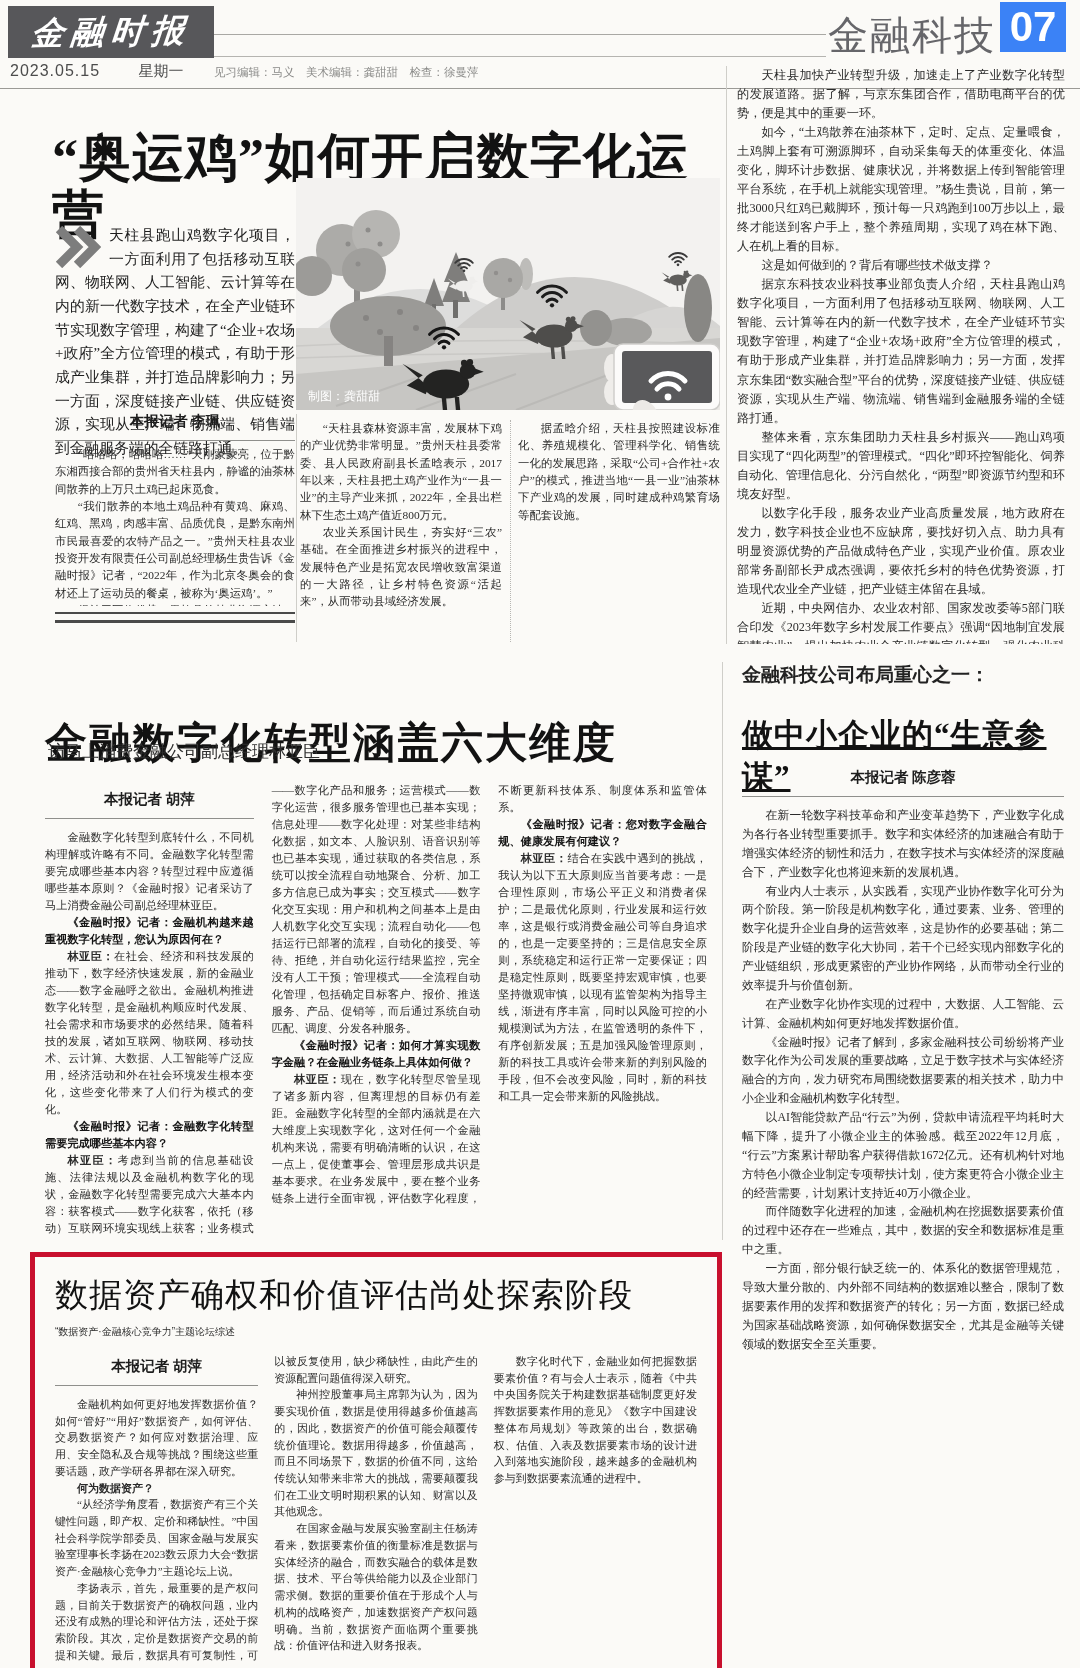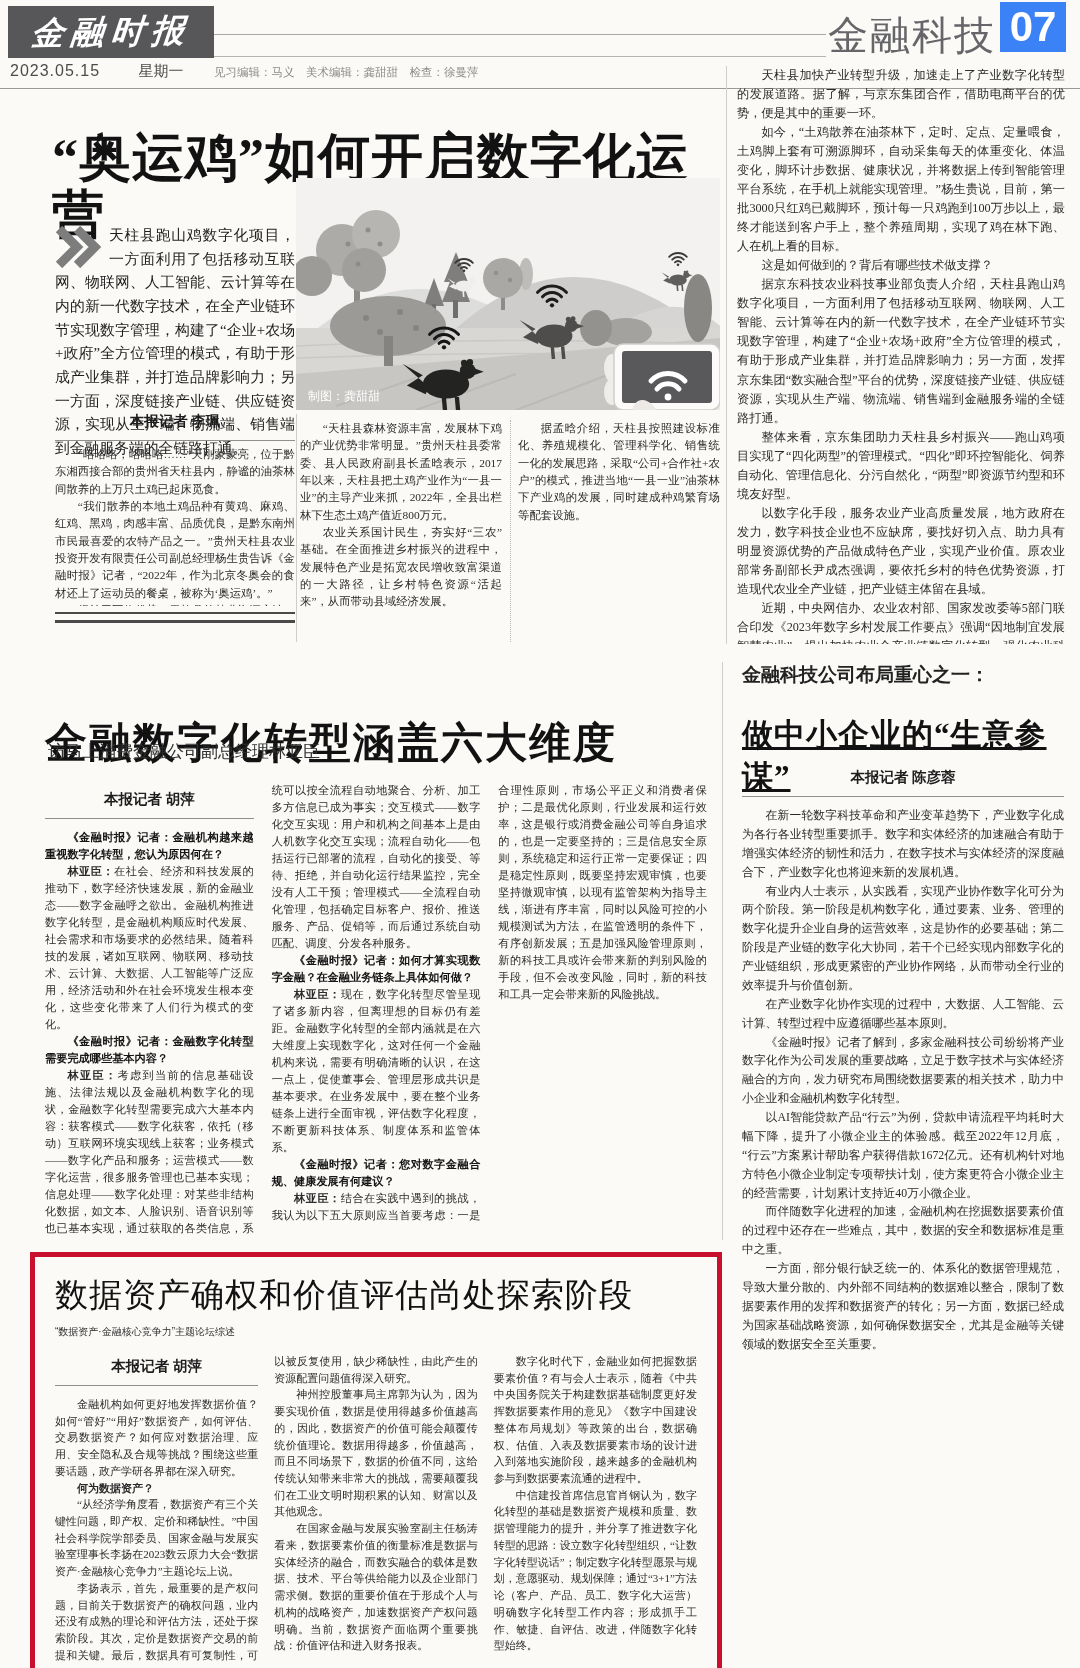--- a/index.html
+++ b/index.html
@@ -229,57 +229,57 @@
     <p>以数字化手段，服务农业产业高质量发展，地方政府在发力，数字科技企业也不应缺席，要找好切入点、助力具有明显资源优势的产品做成特色产业，实现产业价值。原农业部常务副部长尹成杰强调，要依托乡村的特色优势资源，打造现代农业全产业链，把产业链主体留在县域。</p>
     <p>近期，中央网信办、农业农村部、国家发改委等5部门联合印发《2023年数字乡村发展工作要点》强调“因地制宜发展智慧农业”，提出加快农业全产业链数字化转型，强化农业科技和智能装备支撑。</p>
 
   </div>
 
   <h2 class="headline2">金融数字化转型涵盖六大维度</h2>
   <div class="subtitle2">访马上消费金融公司副总经理林亚臣</div>
 
   <div class="midbody body-txt">
     <div class="byline">本报记者 胡萍</div>
+    <p>金融数字化转型到底转什么，不同机构理解或许略有不同。金融数字化转型需要完成哪些基本内容？转型过程中应遵循哪些基本原则？《金融时报》记者采访了马上消费金融公司副总经理林亚臣。</p>
     <p class="q">《金融时报》记者：金融机构越来越重视数字化转型，您认为原因何在？</p>
     <p><b>林亚臣：</b><span>在社会、经济和科技发展的推动下，数字经济快速发展，新的金融业态——数字金融呼之欲出。金融机构推进数字化转型，是金融机构顺应时代发展、社会需求和市场要求的必然结果。随着科技的发展，诸如互联网、物联网、移动技术、云计算、大数据、人工智能等广泛应用，经济活动和外在社会环境发生根本变化，这些变化带来了人们行为模式的变化。</span></p>
     <p class="q">《金融时报》记者：金融数字化转型需要完成哪些基本内容？</p>
     <p><b>林亚臣：</b><span>考虑到当前的信息基础设施、法律法规以及金融机构数字化的现状，金融数字化转型需要完成六大基本内容：获客模式——数字化获客，依托（移动）互联网环境实现线上获客；业务模式——数字化产品和服务；运营模式——数字化运营，很多服务管理也已基本实现；信息处理——数字化处理：对某些非结构化数据，如文本、人脸识别、语音识别等也已基本实现，通过获取的各类信息，系统可以按全流程自动地聚合、分析、加工多方信息已成为事实；交互模式——数字化交互实现：用户和机构之间基本上是由人机数字化交互实现；流程自动化——包括运行已部署的流程，自动化的接受、等待、拒绝，并自动化运行结果监控，完全没有人工干预；管理模式——全流程自动化管理，包括确定目标客户、报价、推送服务、产品、促销等，而后通过系统自动匹配、调度、分发各种服务。</span></p>
     <p class="q">《金融时报》记者：如何才算实现数字金融？在金融业务链条上具体如何做？</p>
     <p><b>林亚臣：</b><span>现在，数字化转型尽管呈现了诸多新内容，但离理想的目标仍有差距。金融数字化转型的全部内涵就是在六大维度上实现数字化，这对任何一个金融机构来说，需要有明确清晰的认识，在这一点上，促使董事会、管理层形成共识是基本要求。在业务发展中，要在整个业务链条上进行全面审视，评估数字化程度，不断更新科技体系、制度体系和监管体系。</span></p>
     <p class="q">《金融时报》记者：您对数字金融合规、健康发展有何建议？</p>
     <p><b>林亚臣：</b><span>结合在实践中遇到的挑战，我认为以下五大原则应当首要考虑：一是合理性原则，市场公平正义和消费者保护；二是最优化原则，行业发展和运行效率，这是银行或消费金融公司等自身追求的，也是一定要坚持的；三是信息安全原则，系统稳定和运行正常一定要保证；四是稳定性原则，既要坚持宏观审慎，也要坚持微观审慎，以现有监管架构为指导主线，渐进有序丰富，同时以风险可控的小规模测试为方法，在监管透明的条件下，有序创新发展；五是加强风险管理原则，新的科技工具或许会带来新的判别风险的手段，但不会改变风险，同时，新的科技和工具一定会带来新的风险挑战。</span></p>
   </div>
 
   <div class="vrule" style="left:722px;top:662px;height:578px;"></div>
 
   <div class="kicker3">金融科技公司布局重心之一：</div>
   <h2 class="headline3">做中小企业的“生意参谋”</h2>
   <div class="byline3">
     <div class="byline">本报记者 陈彦蓉</div>
   </div>
   <div class="rightbody body-txt">
     <p>在新一轮数字科技革命和产业变革趋势下，产业数字化成为各行各业转型重要抓手。数字和实体经济的加速融合有助于增强实体经济的韧性和活力，在数字技术与实体经济的深度融合下，产业数字化也将迎来新的发展机遇。</p>
     <p>有业内人士表示，从实践看，实现产业协作数字化可分为两个阶段。第一阶段是机构数字化，通过要素、业务、管理的数字化提升企业自身的运营效率，这是协作的必要基础；第二阶段是产业链的数字化大协同，若干个已经实现内部数字化的产业链组织，形成更紧密的产业协作网络，从而带动全行业的效率提升与价值创新。</p>
-    <p>在产业数字化协作实现的过程中，大数据、人工智能、云计算、转型过程中应遵循哪些基本原则。</p>
+    <p>在产业数字化协作实现的过程中，大数据、人工智能、云计算、金融机构如何更好地发挥数据价值。</p>
     <p>《金融时报》记者了解到，多家金融科技公司纷纷将产业数字化作为公司发展的重要战略，立足于数字技术与实体经济融合的方向，发力研究布局围绕数据要素的相关技术，助力中小企业和金融机构数字化转型。</p>
     <p>以AI智能贷款产品“行云”为例，贷款申请流程平均耗时大幅下降，提升了小微企业主的体验感。截至2022年12月底，“行云”方案累计帮助客户获得借款1672亿元。还有机构针对地方特色小微企业制定专项帮扶计划，使方案更符合小微企业主的经营需要，计划累计支持近40万小微企业。</p>
     <p>而伴随数字化进程的加速，金融机构在挖掘数据要素价值的过程中还存在一些难点，其中，数据的安全和数据标准是重中之重。</p>
     <p>一方面，部分银行缺乏统一的、体系化的数据管理规范，导致大量分散的、内外部不同结构的数据难以整合，限制了数据要素作用的发挥和数据资产的转化；另一方面，数据已经成为国家基础战略资源，如何确保数据安全，尤其是金融等关键领域的数据安全至关重要。</p>
   </div>
 
   <div class="redbox">
     <h2 class="headline4">数据资产确权和价值评估尚处探索阶段</h2>
     <div class="subtitle4">“数据资产·金融核心竞争力”主题论坛综述</div>
     <div class="botbody body-txt">
       <div class="byline">本报记者 胡萍</div>
       <p>金融机构如何更好地发挥数据价值？如何“管好”“用好”数据资产，如何评估、交易数据资产？如何应对数据治理、应用、安全隐私及合规等挑战？围绕这些重要话题，政产学研各界都在深入研究。</p>
       <p class="subq">何为数据资产？</p>
       <p>“从经济学角度看，数据资产有三个关键性问题，即产权、定价和稀缺性。”中国社会科学院学部委员、国家金融与发展实验室理事长李扬在2023数云原力大会“数据资产·金融核心竞争力”主题论坛上说。</p>
       <p>李扬表示，首先，最重要的是产权问题，目前关于数据资产的确权问题，业内还没有成熟的理论和评估方法，还处于探索阶段。其次，定价是数据资产交易的前提和关键。最后，数据具有可复制性，可以被反复使用，缺少稀缺性，由此产生的资源配置问题值得深入研究。</p>
       <p>神州控股董事局主席郭为认为，因为要实现价值，数据是使用得越多价值越高的，因此，数据资产的价值可能会颠覆传统价值理论。数据用得越多，价值越高，而且不同场景下，数据的价值不同，这给传统认知带来非常大的挑战，需要颠覆我们在工业文明时期积累的认知、财富以及其他观念。</p>
       <p>在国家金融与发展实验室副主任杨涛看来，数据要素价值的衡量标准是数据与实体经济的融合，而数实融合的载体是数据、技术、平台等供给能力以及企业部门需求侧。数据的重要价值在于形成个人与机构的战略资产，加速数据资产产权问题明确。当前，数据资产面临两个重要挑战：价值评估和进入财务报表。</p>
       <p>数字化时代下，金融业如何把握数据要素价值？有与会人士表示，随着《中共中央国务院关于构建数据基础制度更好发挥数据要素作用的意见》《数字中国建设整体布局规划》等政策的出台，数据确权、估值、入表及数据要素市场的设计进入到落地实施阶段，越来越多的金融机构参与到数据要素流通的进程中。</p>
-      <p>中信建投首席信息官肖钢认为，数字化转型的基础是数据资产规模和质量、数据管理能力的提升，并分享了推进数字化转型的思路：设立数字化转型组织，“让数字化转型说话”；制定数字化转型愿景与规划，意愿驱动、规划保障；通过“3+1”方法论（客户、产品、员工、数字化大运营）明确数字化转型工作内容；形成抓手工作、敏捷、自评估、改进，伴随数字化转型始终。</p>
 
     </div>
   </div>
 
 </div>
 
 </body></html>

